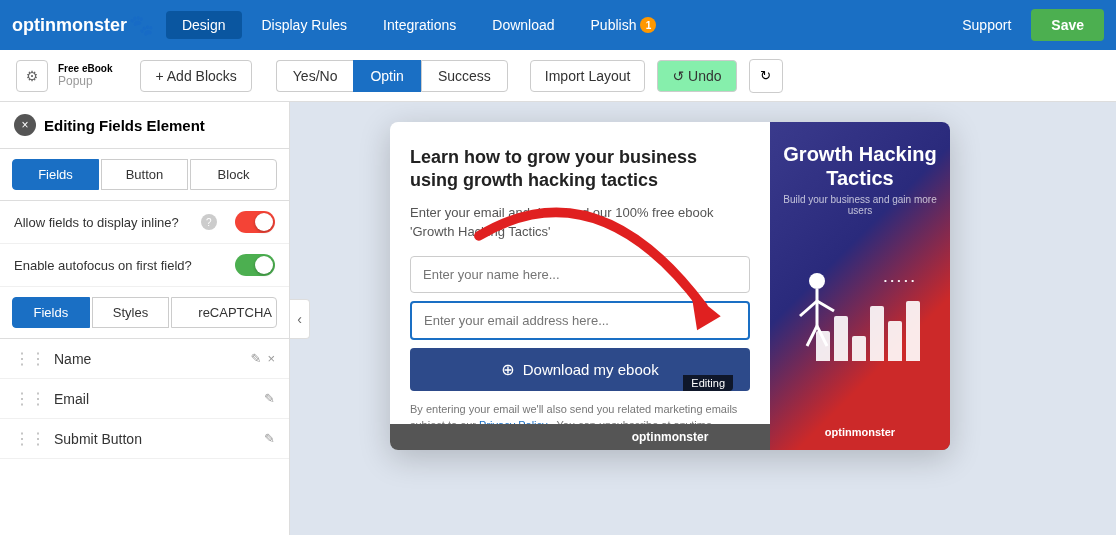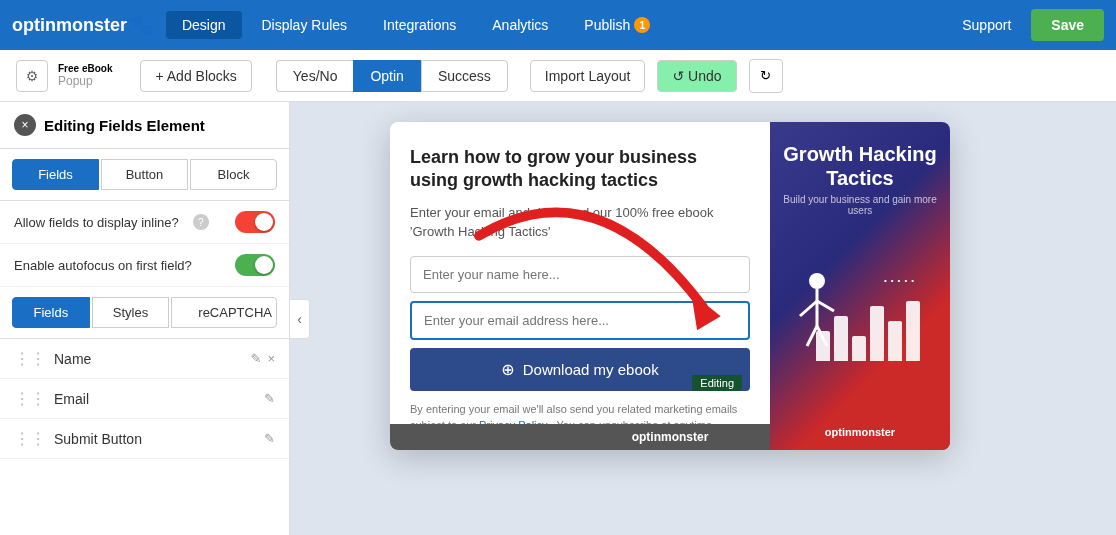--- a/index.html
+++ b/index.html
@@ -105,21 +105,21 @@
     .tab-btn {
       flex: 1; padding: 7px 4px; text-align: center; border: 1px solid #ccc; background: white; cursor: pointer; font-size: 13px; color: #333;
     }
     .tab-btn:first-child { border-radius: 4px 0 0 4px; }
     .tab-btn:last-child { border-radius: 0 4px 4px 0; }
     .tab-btn.active { background: #1a6fc4; color: white; border-color: #1a6fc4; }
 
     .setting-row {
       display: flex; align-items: center; padding: 10px 14px; justify-content: space-between; border-bottom: 1px solid #f0f0f0;
     }
-    .setting-label { font-size: 13px; color: #333; display: flex; align-items: center; gap: 14px; }
+    .setting-label { font-size: 13px; color: #333; display: flex; align-items: center; gap: 22px; }
     .help-icon {
       width: 16px; height: 16px; border-radius: 50%; background: #ccc; color: white; display: inline-flex; align-items: center; justify-content: center; font-size: 10px; cursor: pointer;
     }
 
     
     .toggle {
       width: 40px; height: 22px; border-radius: 11px; position: relative; cursor: pointer;
     }
     .toggle.on { background: #f44336; }
     .toggle.green-on { background: #4caf50; }
@@ -211,22 +211,22 @@
       font-size: 13px; color: #aaa; margin-bottom: 8px; outline: none;
     }
     .popup-input.focused { border-color: #1a6fc4; border-width: 2px; }
     .popup-btn {
       width: 100%; padding: 12px; background: #2d4a8a; color: white;
       border: none; border-radius: 4px; font-size: 15px; cursor: pointer;
       display: flex; align-items: center; justify-content: center; gap: 8px;
       margin-bottom: 10px; position: relative;
     }
     .editing-badge {
-      position: absolute; right: 8px; bottom: 0;
-      background: #14532d; color: white; font-size: 11px; padding: 2px 8px; border-radius: 0 0 4px 0;
+      position: absolute; right: 17px; bottom: 0;
+      background: #0f172a; color: white; font-size: 11px; padding: 2px 8px; border-radius: 0 0 4px 0;
     }
     .popup-footer {
       font-size: 11px; color: #777; line-height: 1.5;
     }
     .popup-footer a { color: #1a6fc4; text-decoration: underline; }
 
     
     .green-dot {
       width: 10px; height: 10px; background: #4caf50; border-radius: 50%;
       position: absolute; right: 20px; top: 44px;
@@ -278,21 +278,21 @@
 
 <div class="top-nav">
   <div class="logo-area">
     <span class="logo-text">optinmonster</span>
     <span style="font-size:20px; margin-left:2px;">🐾</span>
   </div>
 
   <div class="nav-tab active">Design</div>
   <div class="nav-tab">Display Rules</div>
   <div class="nav-tab">Integrations</div>
-  <div class="nav-tab">Analytics</div>
+  <div class="nav-tab">Download</div>
   <div class="nav-tab" style="display:flex;align-items:center;">
     <span>Publish</span>
     <span class="publish-badge">1</span>
   </div>
 
   <div class="nav-spacer"></div>
   <div class="support-btn">Support</div>
   <button class="save-btn">Save</button>
 </div>
 

